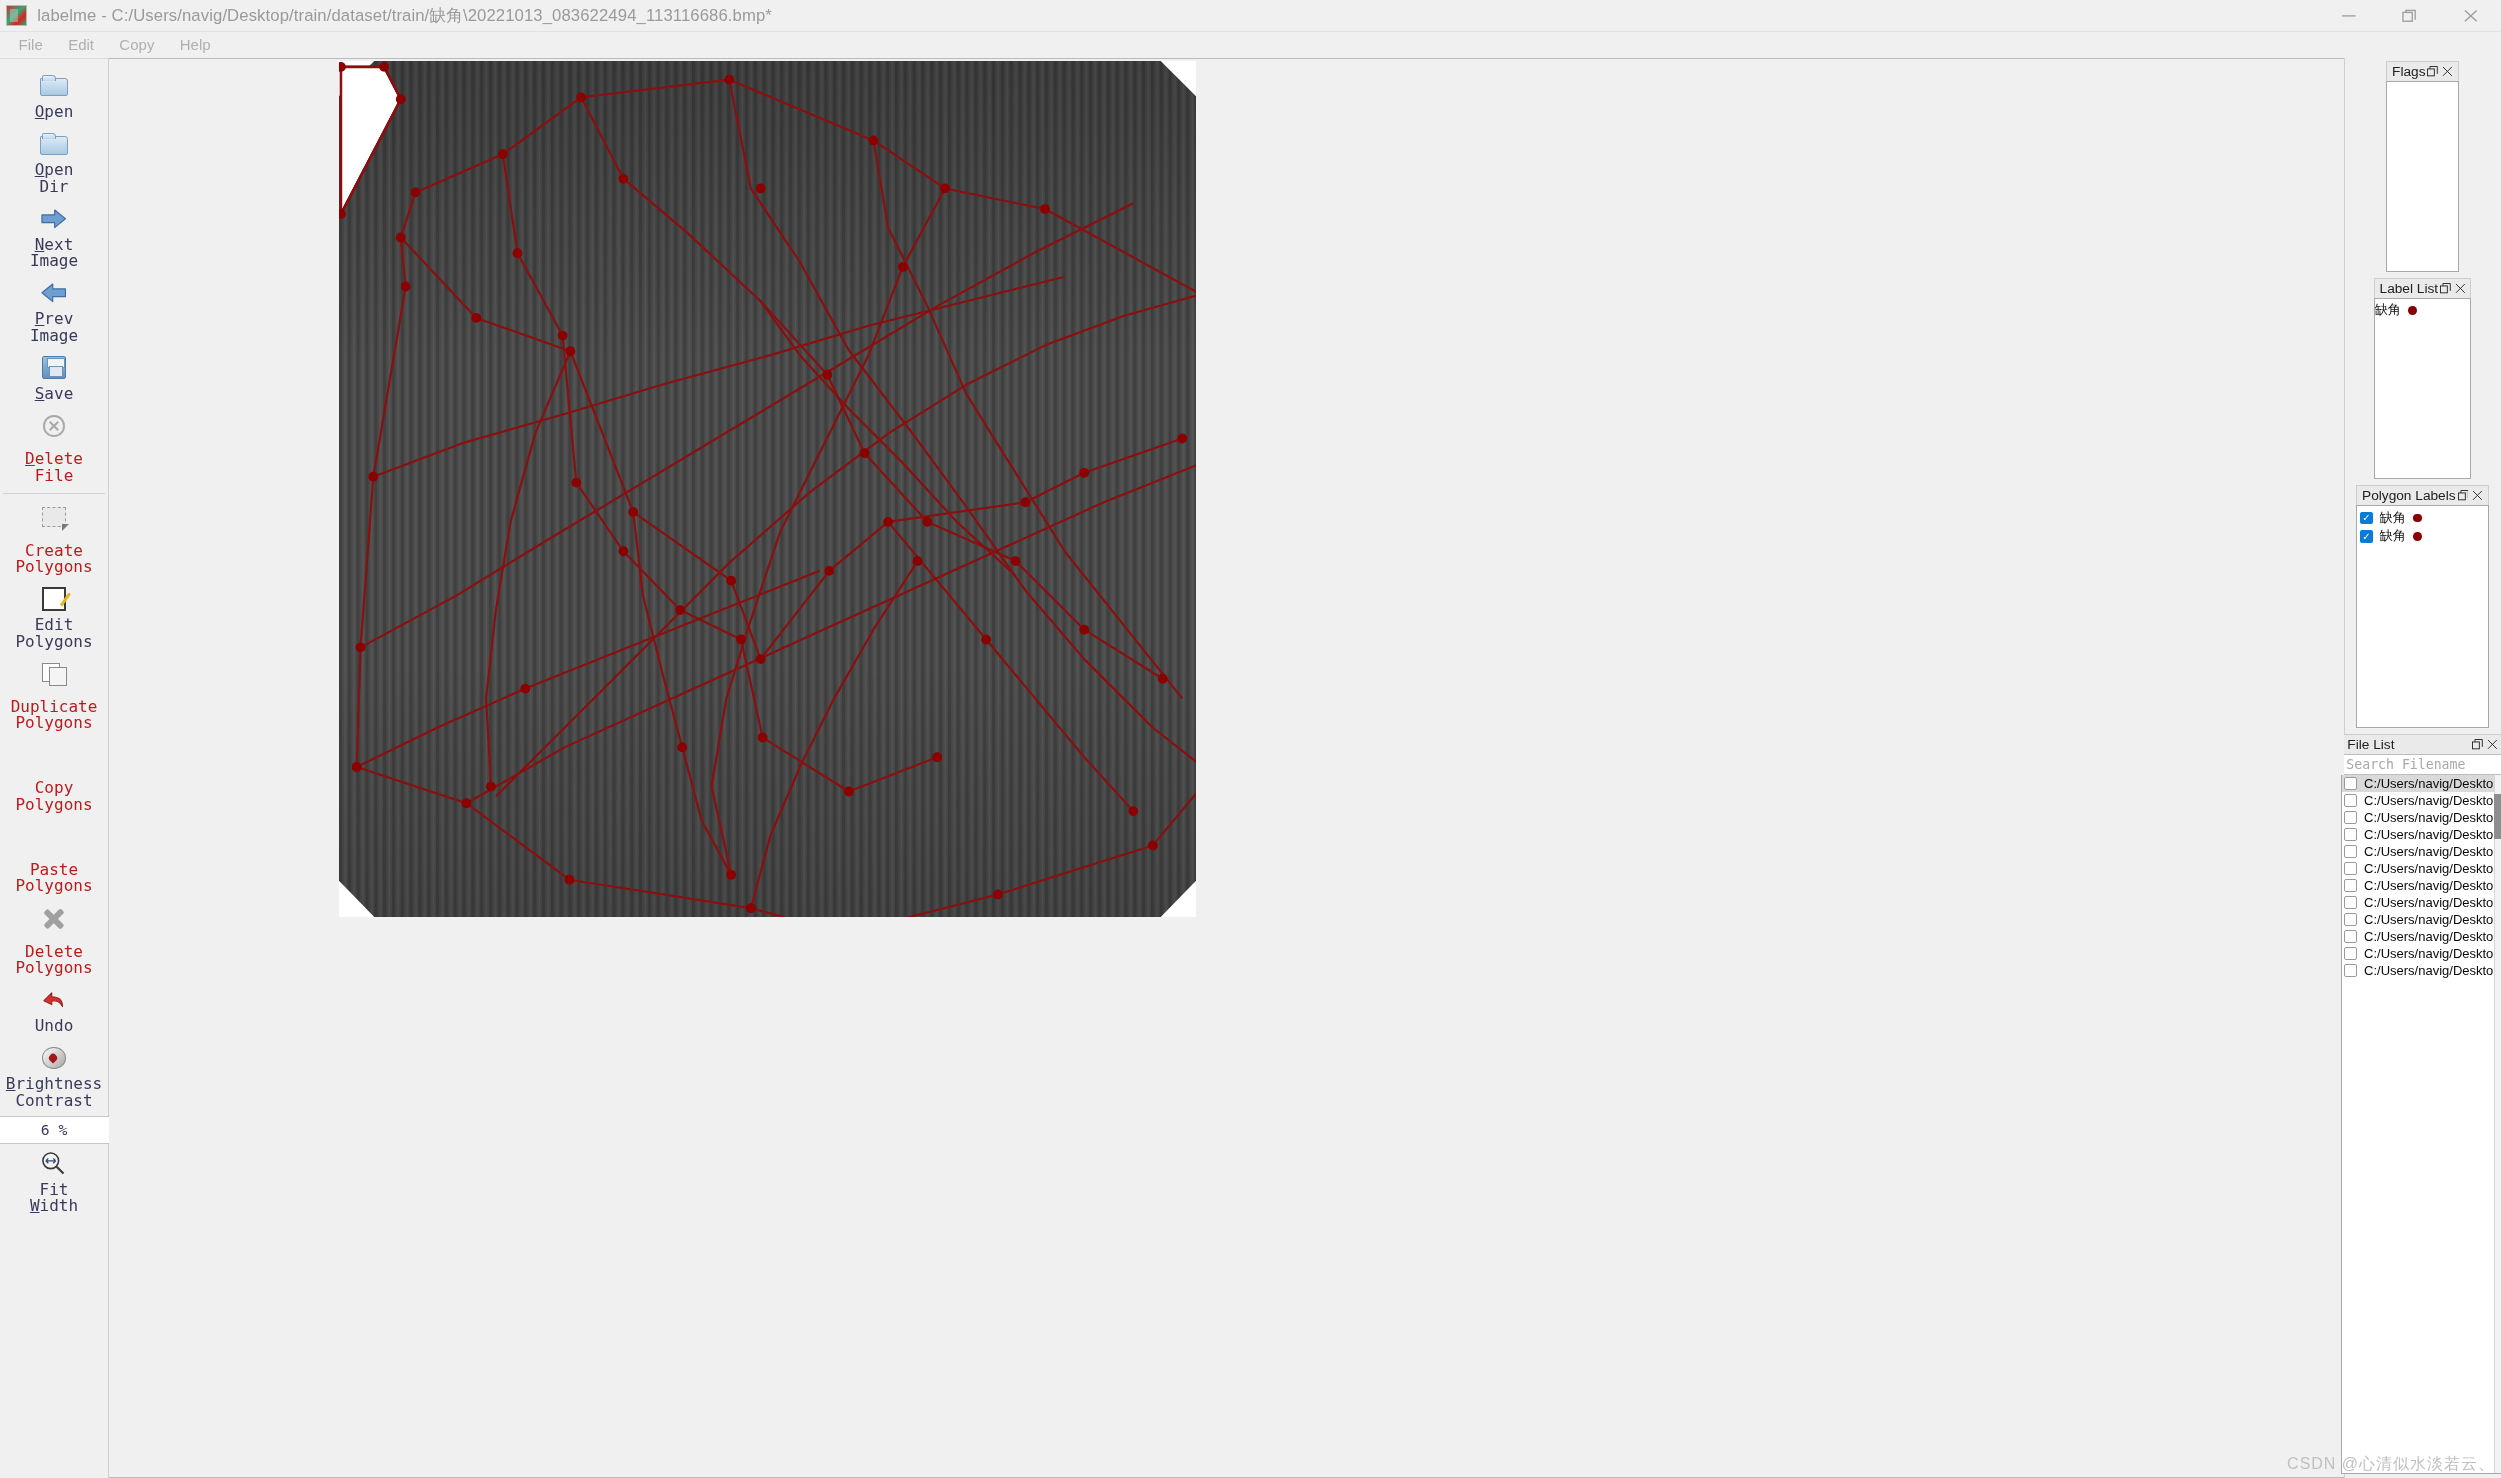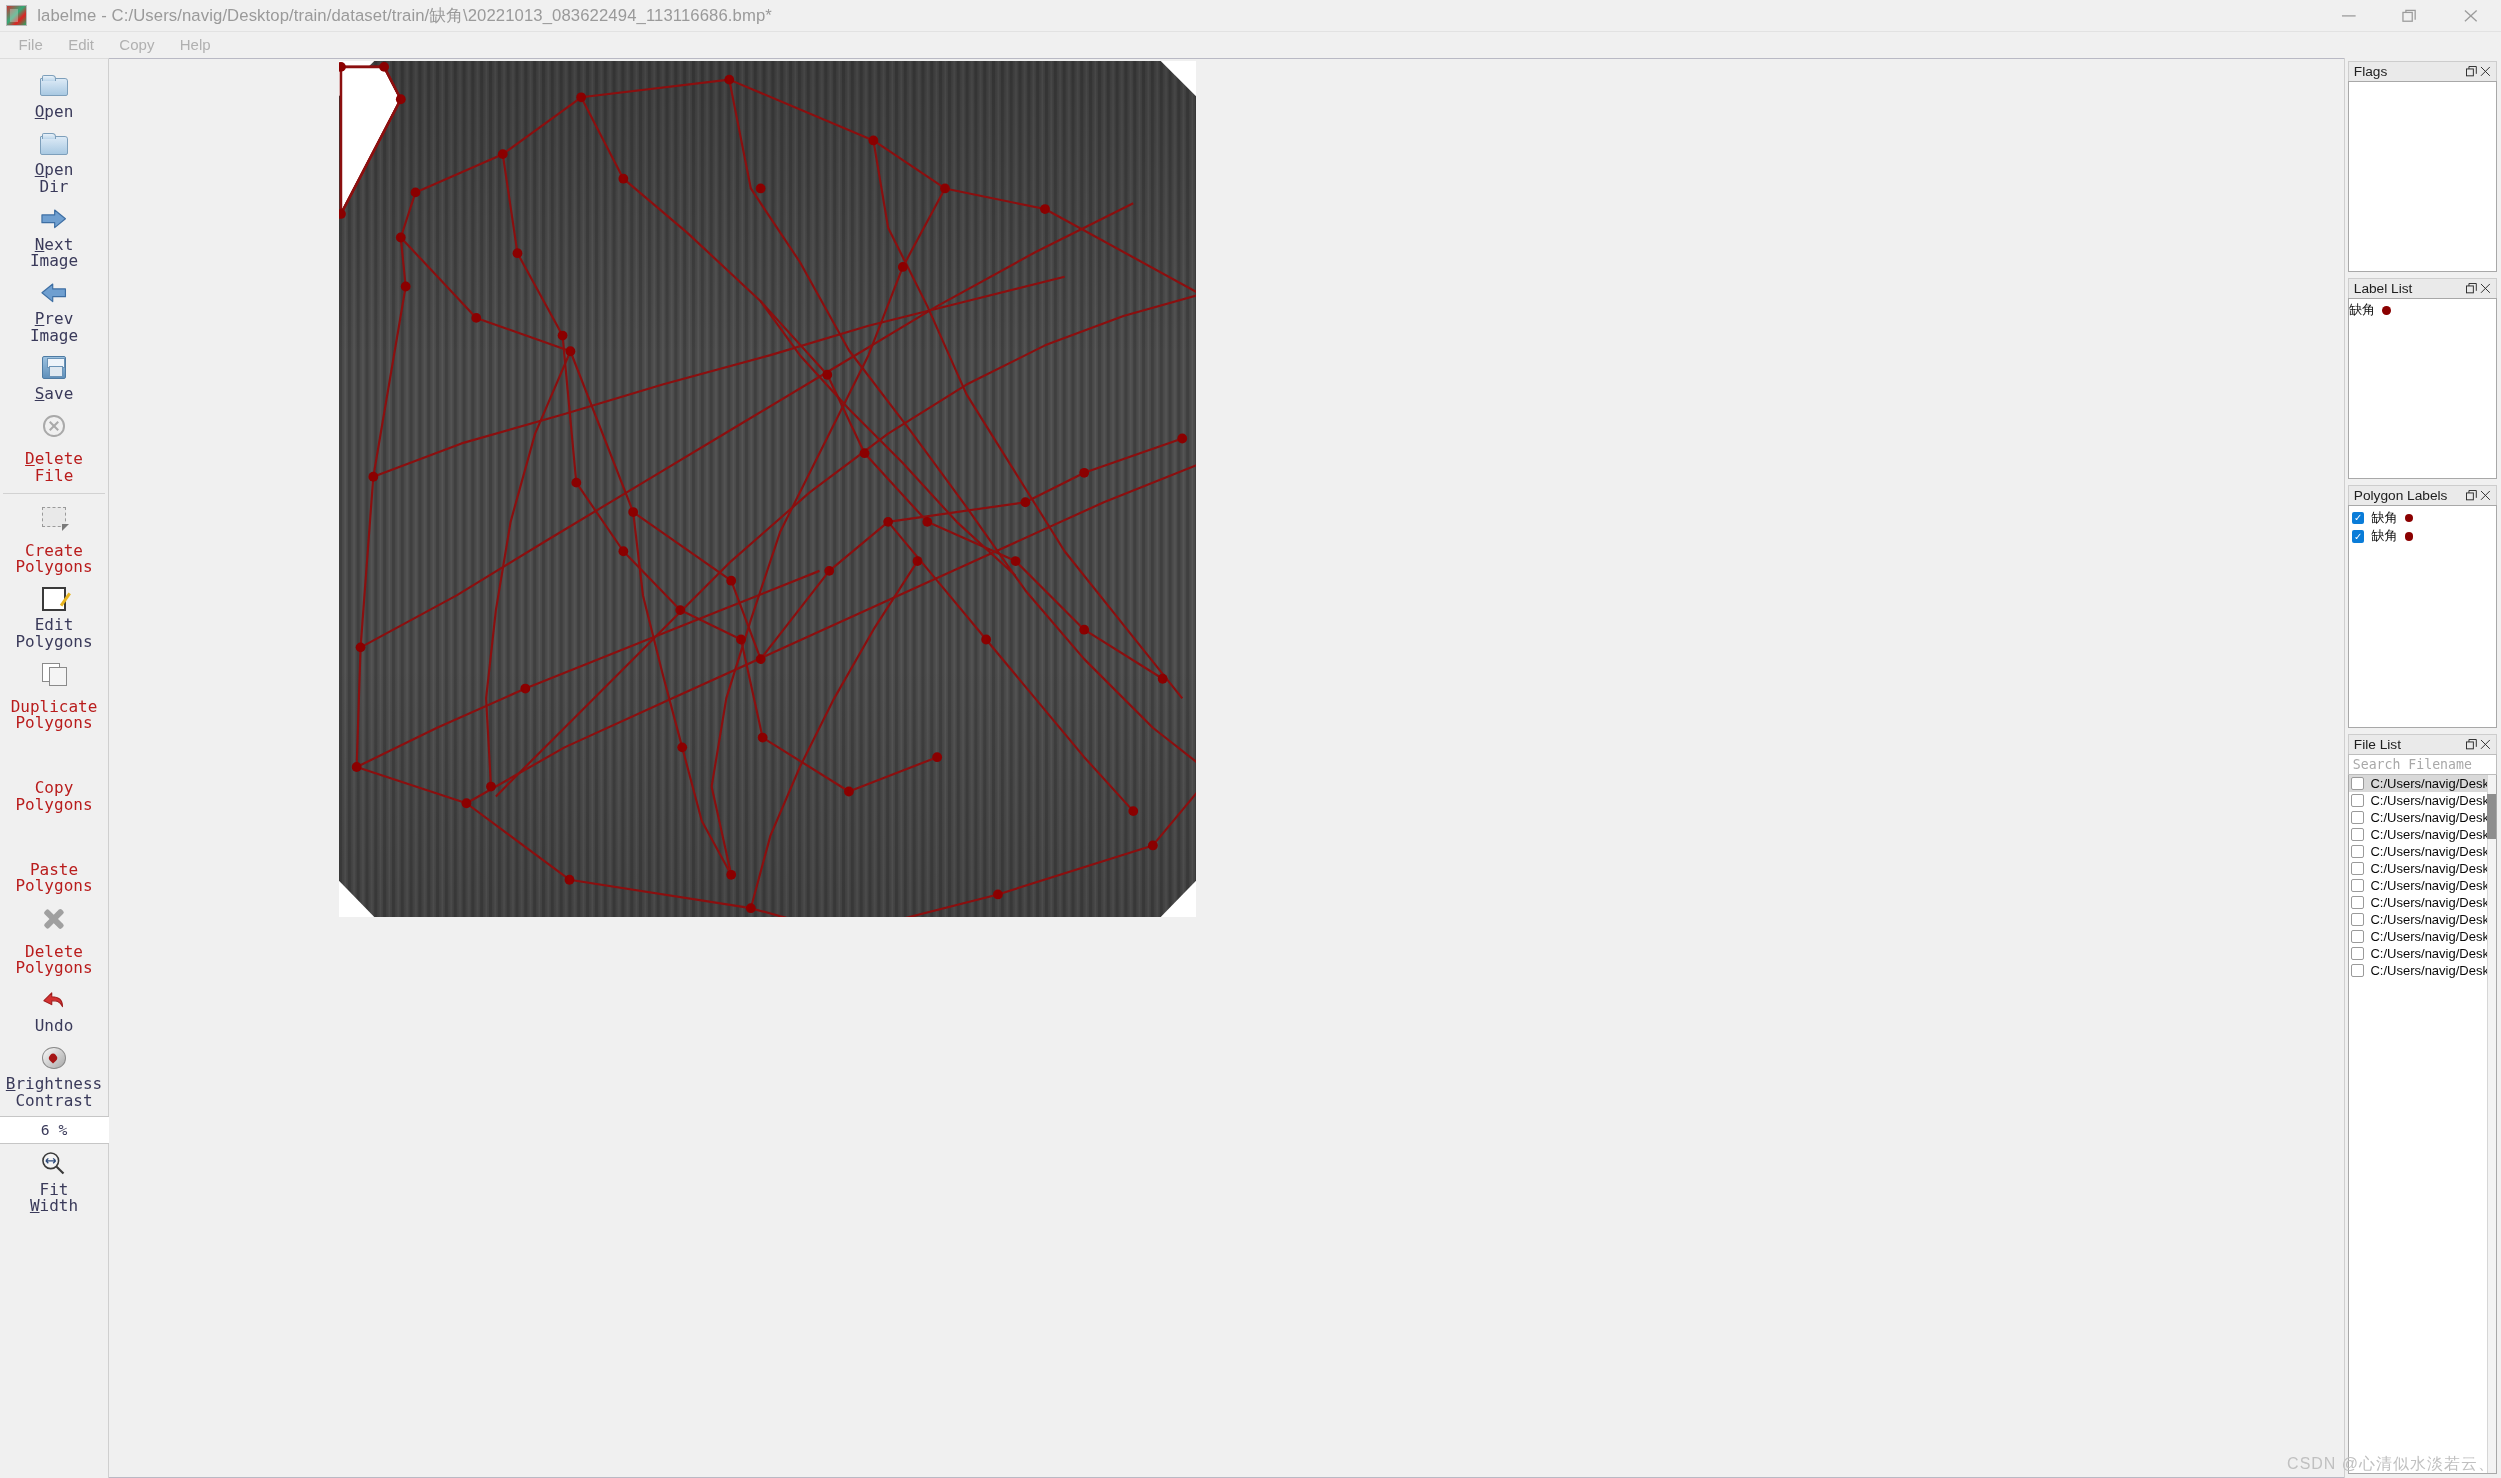--- a/index.html
+++ b/index.html
@@ -185,20 +185,21 @@
 
   
   #dock {
     width: 157px;
     flex: 0 0 157px;
     background: #f0f0f0;
     display: flex;
     flex-direction: column;
     border-left: 1px solid #cfcfcf;
     padding: 3.9px 3.9px 3.9px 2.9px;
+    align-items: center;
   }
   .panel { display:flex; flex-direction:column; margin-bottom: 5.9px; }
   .panel-head {
     height: 19.6px;
     background: #eaeaea;
     border: 1px solid #cdcdcd;
     border-bottom: none;
     display: flex; align-items: center;
     padding: 0 2.9px 0 4.9px;
     font-size: 13.7px;

